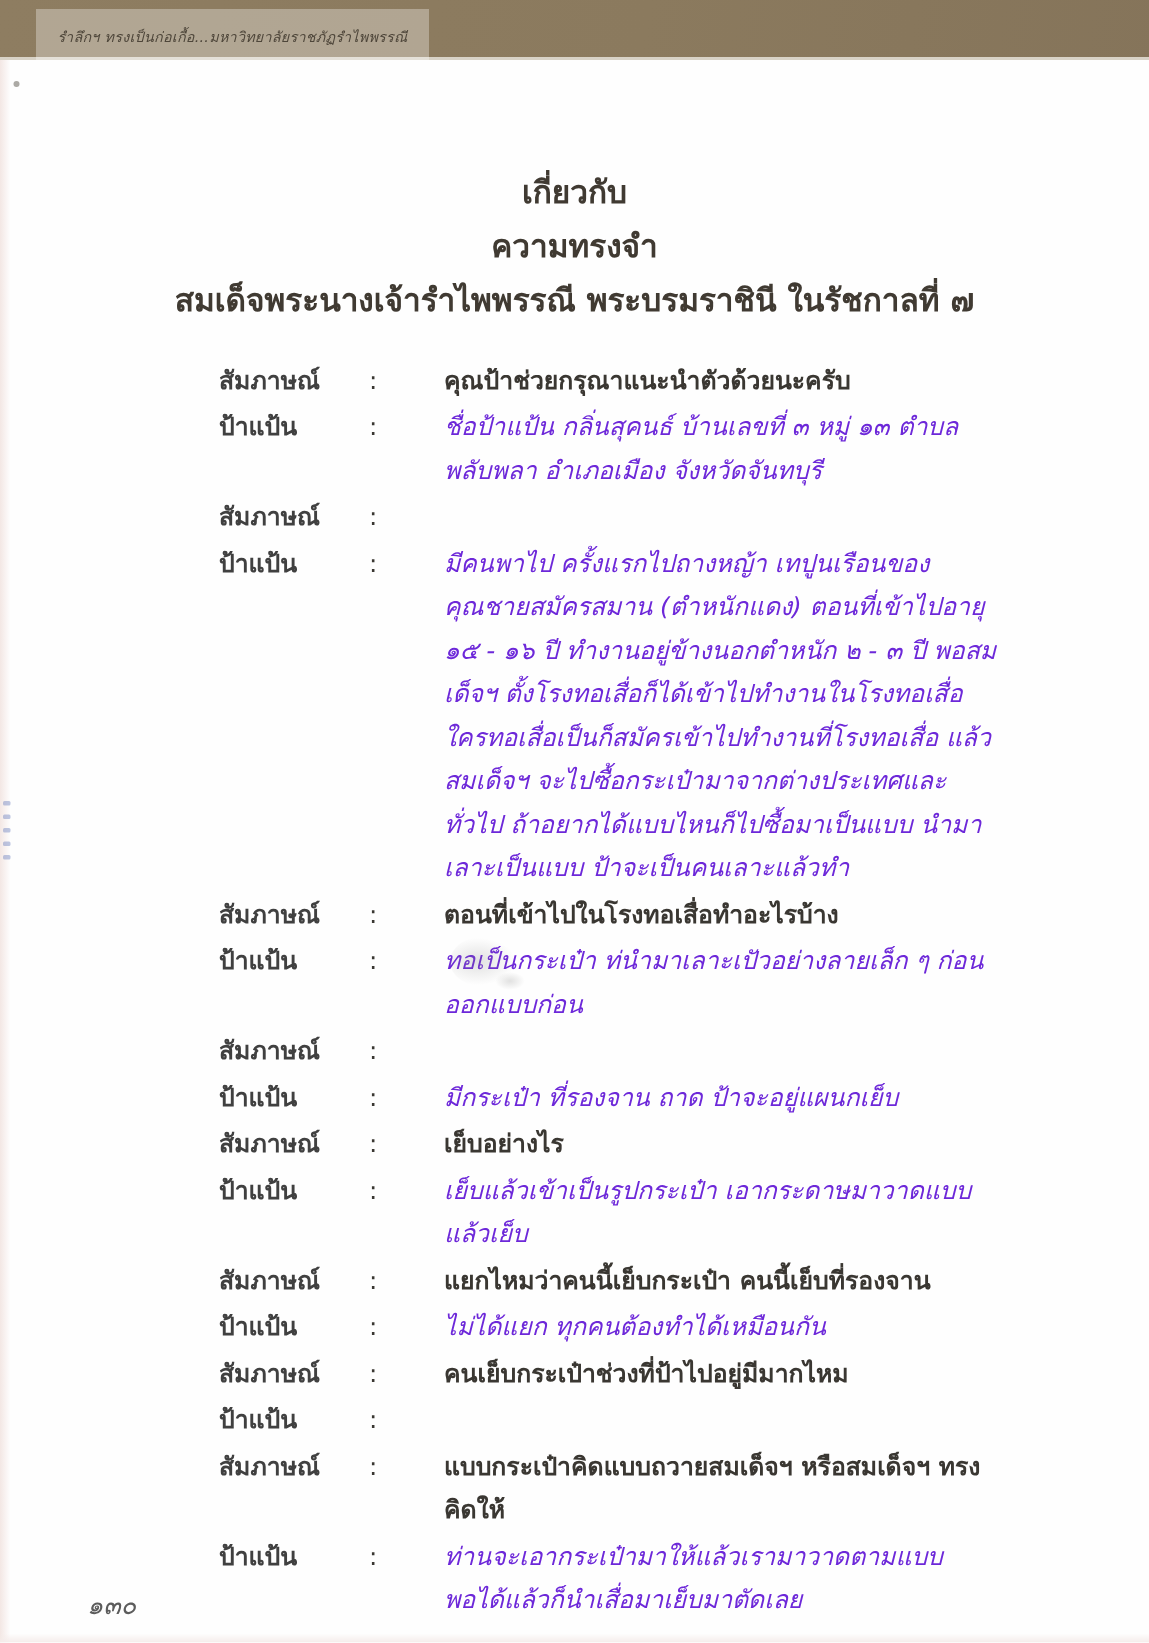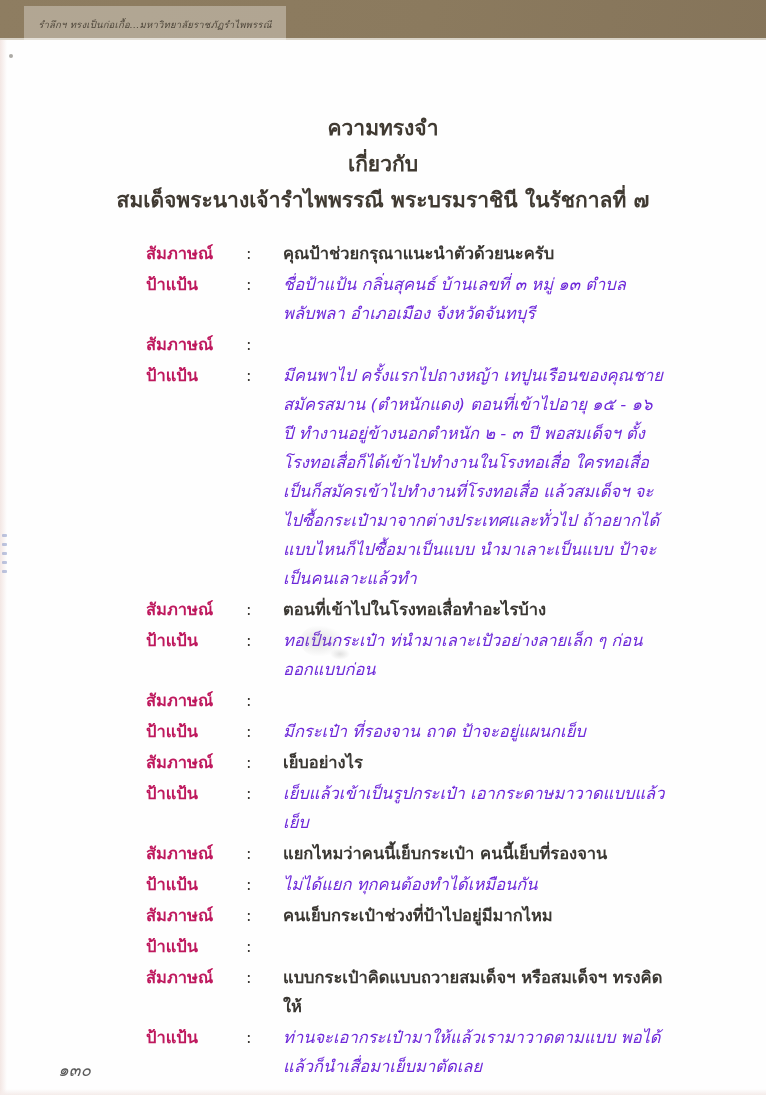--- a/index.html
+++ b/index.html
@@ -67,29 +67,30 @@
   .row {
     display: flex;
     align-items: flex-start;
     margin-bottom: 2px;
     line-height: 29px;
     font-size: 16.5px;
   }
   .row .speaker {
     flex: 0 0 100px;
     font-weight: bold;
-    color: #be185d;
+    color: #404040;
   }
   .row .colon {
     flex: 0 0 37px;
     color: #3a3732;
   }
   .row .text {
     flex: 1 1 auto;
     max-width: 383px;
+    margin-left: 13px;
   }
   .row.question .text {
     font-weight: bold;
     color: #3a3732;
   }
   .row.answer .text {
     font-style: italic;
     font-weight: normal;
     color: #6d28d9;
   }
@@ -142,22 +143,22 @@
 
 <div class="header-bar">
   <div class="header-overlay">
     <span class="running-title">รำลึกฯ ทรงเป็นก่อเกื้อ...มหาวิทยาลัยราชภัฏรำไพพรรณี</span>
   </div>
 </div>
 
 <div class="speck"></div>
 
 <div class="title-block">
+  <div class="title-line">เกี่ยวกับ</div>
   <div class="title-line">ความทรงจำ</div>
-  <div class="title-line">เกี่ยวกับ</div>
   <div class="title-line">สมเด็จพระนางเจ้ารำไพพรรณี พระบรมราชินี ในรัชกาลที่ ๗</div>
 </div>
 
 <div class="dialogue" id="dialogue">
   <div class="row question">
     <div class="speaker">สัมภาษณ์</div>
     <div class="colon">:</div>
     <div class="text">คุณป้าช่วยกรุณาแนะนำตัวด้วยนะครับ</div>
   </div>
 

